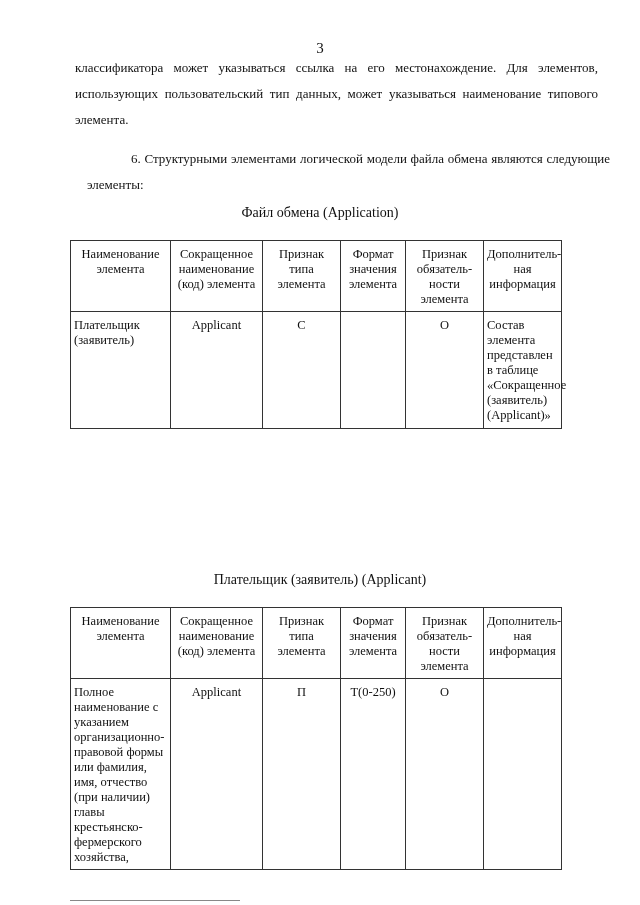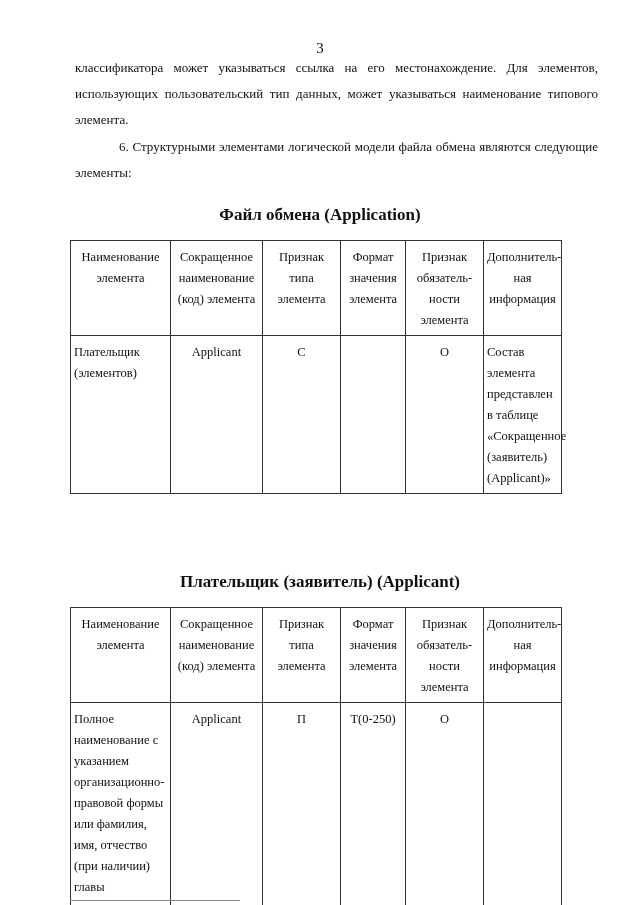--- a/index.html
+++ b/index.html
@@ -2,24 +2,24 @@
 <html><head>
 <meta charset="utf-8">
 <style>
   html, body { margin: 0; padding: 0; background: #ffffff; }
   body { width: 640px; height: 905px; position: relative; overflow: hidden;
          font-family: "Liberation Serif", "DejaVu Serif", serif; color: #111; }
   .page-number { position: absolute; top: 40px; left: 0; width: 640px; text-align: center; font-size: 15px; }
   .para { position: absolute; left: 75px; width: 523px; font-size: 13px; line-height: 26px; text-align: justify; }
   .p1 { top: 55px; }
   .p2 { top: 134px; text-indent: 44px; }
-  .table-title { position: absolute; left: 0; width: 640px; text-align: center; font-weight: bold; font-size: 17px; }
+  .table-title { position: absolute; left: 0; width: 640px; text-align: center; font-weight: normal; font-size: 14px; }
   .t1-title { top: 205px; }
   .t2-title { top: 572px; }
-  table.spec { position: absolute; left: 70px; border-collapse: collapse; table-layout: fixed; width: 491px; font-size: 12.5px; line-height: 21px; }
+  table.spec { position: absolute; left: 70px; border-collapse: collapse; table-layout: fixed; width: 491px; font-size: 12.5px; line-height: 15px; }
   table.spec td, table.spec th { border: 1.3px solid #333; vertical-align: top; padding: 6px 3px 4px 3px; font-weight: normal; }
   table.spec th { text-align: center; }
   .t1 { top: 240px; }
   .t2 { top: 607px; }
   col.c1 { width: 100px; } col.c2 { width: 92px; } col.c3 { width: 78px; }
   col.c4 { width: 65px; } col.c5 { width: 78px; } col.c6 { width: 78px; }
   td.left { text-align: left; }
   td.center { text-align: center; }
   .t1 thead tr { height: 70px; }
   .t2 thead tr { height: 70px; }
@@ -27,21 +27,21 @@
   .t1 .row2 { height: 117px; }
   .t2 .row1 { height: 180px; margin-top: 44px; }
   .footnote-line { position: absolute; left: 70px; top: 900px; width: 170px; height: 1px; background: #888; }
 </style>
 </head>
 <body>
 
 <div class="page-number">3</div>
 
 <p class="para p1" style="margin:0">классификатора может указываться ссылка на его местонахождение. Для элементов, использующих пользовательский тип данных, может указываться наименование типового элемента.</p>
-<p class="para p2" style="margin:0">6. Структурными элементами логической модели файла обмена являются следующие элементы:</p>
+<p class="para p2" style="margin:12px">6. Структурными элементами логической модели файла обмена являются следующие элементы:</p>
 
 <div class="table-title t1-title">Файл обмена (Application)</div>
 
 <table class="spec t1">
   <colgroup>
       <col class="c1">
       <col class="c2">
       <col class="c3">
       <col class="c4">
       <col class="c5">
@@ -52,21 +52,21 @@
       <th>Наименование элемента</th>
       <th>Сокращенное наименование (код) элемента</th>
       <th>Признак типа элемента</th>
       <th>Формат значения элемента</th>
       <th>Признак обязатель-ности элемента</th>
       <th>Дополнитель-ная информация</th>
     </tr>
   </thead>
   <tbody>
     <tr class="row1">
-      <td class="left">Плательщик (элементов)</td>
+      <td class="left">Плательщик (заявитель)</td>
       <td class="center">Applicant</td>
       <td class="center">С</td>
       <td class="center"></td>
       <td class="center">О</td>
       <td class="left">Состав элемента представлен в таблице «Сокращенное (заявитель) (Applicant)»</td>
     </tr>
   </tbody>
 </table>
 
 <div class="table-title t2-title">Плательщик (заявитель) (Applicant)</div>

